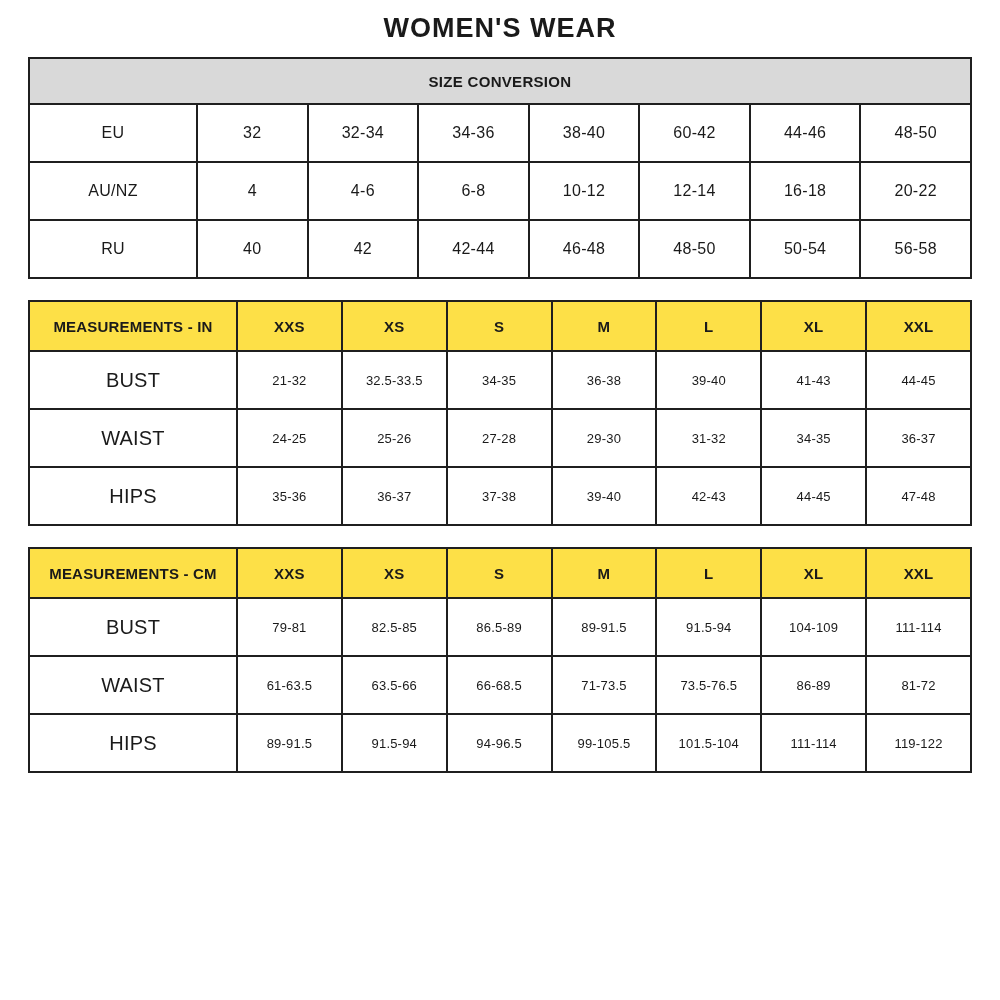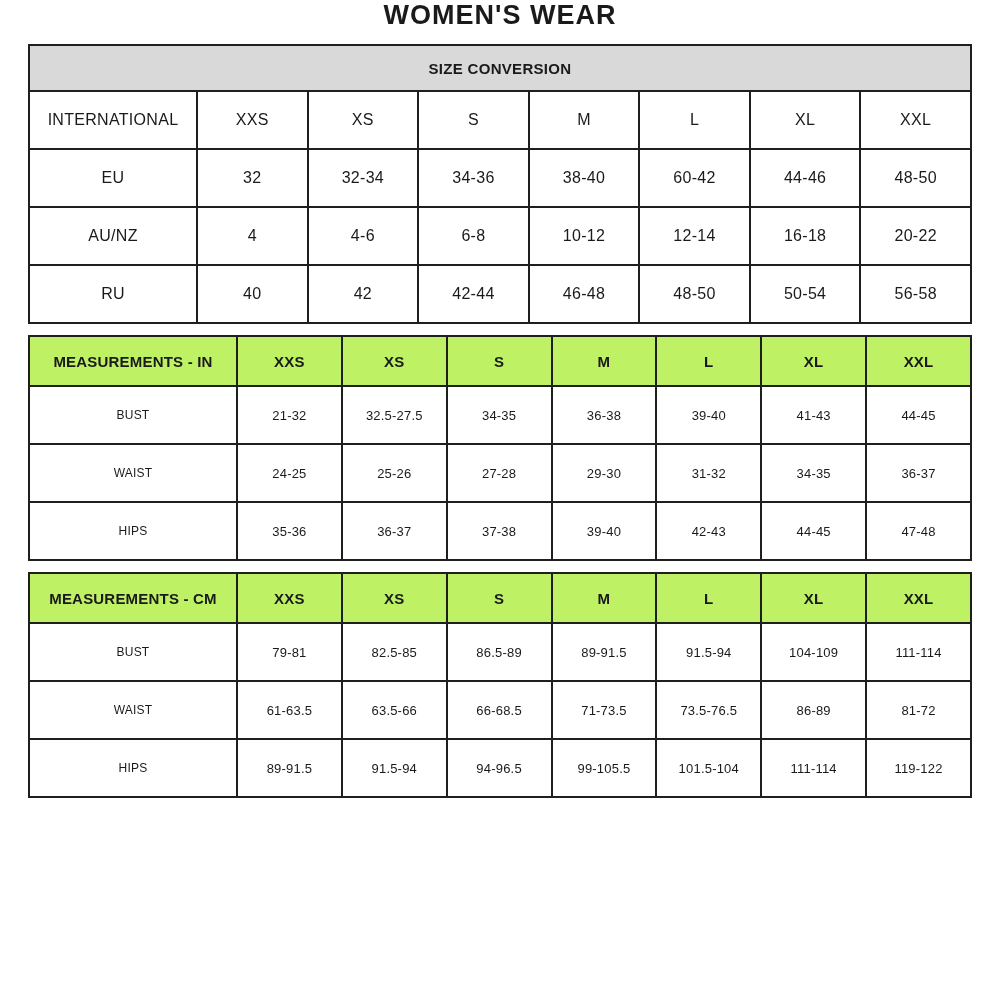--- a/index.html
+++ b/index.html
@@ -5,33 +5,33 @@
   * { box-sizing: border-box; }
   html, body {
     margin: 0;
     padding: 0;
     width: 1000px;
     height: 1000px;
     background: #ffffff;
     font-family: "Liberation Sans", sans-serif;
     color: #1a1a1a;
   }
-  .page { }
+  .page { padding-top: 13px; }
   .title {
     margin: 0 0 13px 0;
     text-align: center;
     font-size: 27px;
     font-weight: 700;
     letter-spacing: 1px;
   }
   table.tbl {
     border-collapse: collapse;
     table-layout: fixed;
     width: 944px;
-    margin: 0 auto 11px auto;
+    margin: 0 auto 21px auto;
   }
   table.tbl td {
     border: 2px solid #1f1f1f;
     text-align: center;
     vertical-align: middle;
     padding: 0 2px;
     overflow: hidden;
   }
   td.banner {
     background: #d9d9d9;
@@ -41,52 +41,42 @@
     height: 46px;
   }
   
   .conversion col.label-col { width: 168px; }
   .conversion td { height: 58px; font-size: 16px; letter-spacing: 0.3px; }
   .conversion td.banner { height: 46px; font-size: 15px; }
   
   .measurements col.label-col { width: 208px; }
   .measurements td { height: 58px; font-size: 13px; letter-spacing: 0.2px; }
   .measurements td.head {
-    background: #bef264;
+    background: #fde047;
     font-weight: 700;
     font-size: 15px;
     height: 50px;
   }
-  .measurements td.rowlabel { font-size: 12px; }
+  .measurements td.rowlabel { font-size: 20px; }
   .measurements td.head.rowlabel { font-size: 15px; }
 </style>
 </head>
 <body>
 
 <main class="page">
   <h1 class="title">WOMEN'S WEAR</h1>
 
   <table class="tbl conversion">
     <colgroup>
         <col class="label-col">
         <col span="7">
       </colgroup>
   <tbody>
         <tr>
           <td colspan="8" class="banner">SIZE CONVERSION</td>
-        </tr>
-        <tr>
-          <td class="head rowlabel">INTERNATIONAL</td>
-          <td class="head">XXS</td>
-          <td class="head">XS</td>
-          <td class="head">S</td>
-          <td class="head">M</td>
-          <td class="head">L</td>
-          <td class="head">XL</td>
-          <td class="head">XXL</td>
         </tr>
         <tr>
           <td class="rowlabel">EU</td>
           <td class="cell">32</td>
           <td class="cell">32-34</td>
           <td class="cell">34-36</td>
           <td class="cell">38-40</td>
           <td class="cell">60-42</td>
           <td class="cell">44-46</td>
           <td class="cell">48-50</td>
@@ -126,21 +116,21 @@
           <td class="head">XS</td>
           <td class="head">S</td>
           <td class="head">M</td>
           <td class="head">L</td>
           <td class="head">XL</td>
           <td class="head">XXL</td>
         </tr>
         <tr>
           <td class="rowlabel">BUST</td>
           <td class="cell">21-32</td>
-          <td class="cell">32.5-27.5</td>
+          <td class="cell">32.5-33.5</td>
           <td class="cell">34-35</td>
           <td class="cell">36-38</td>
           <td class="cell">39-40</td>
           <td class="cell">41-43</td>
           <td class="cell">44-45</td>
         </tr>
         <tr>
           <td class="rowlabel">WAIST</td>
           <td class="cell">24-25</td>
           <td class="cell">25-26</td>

